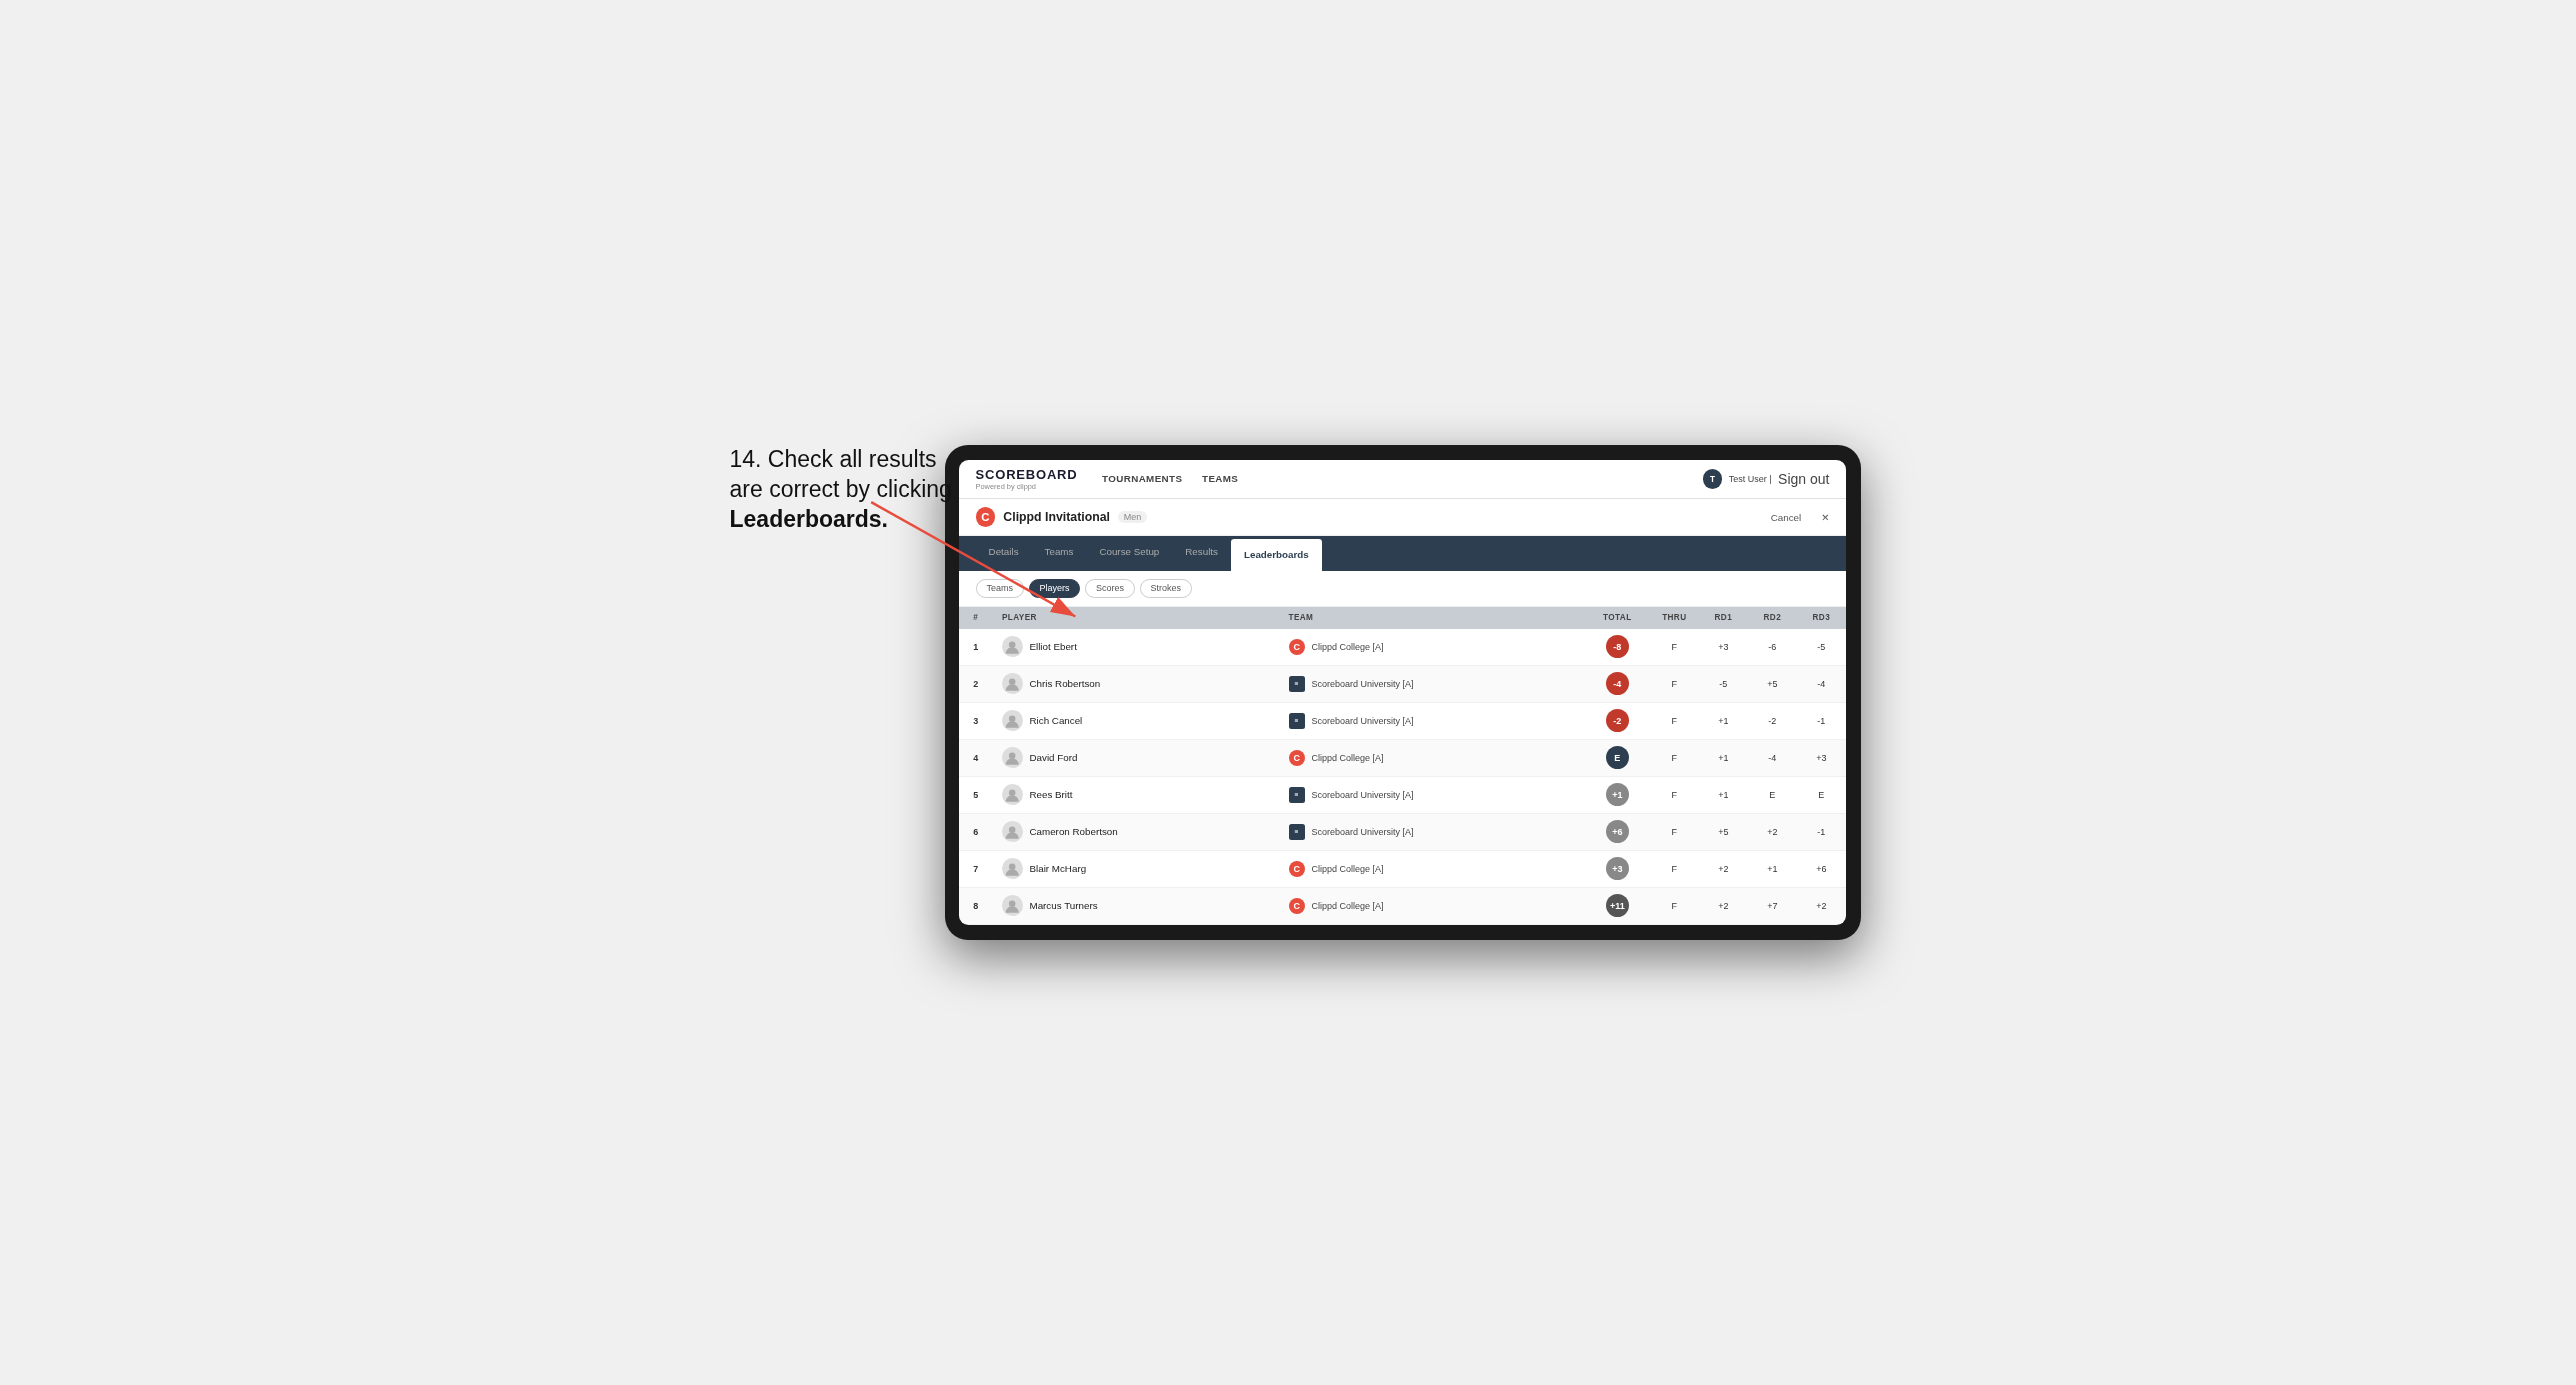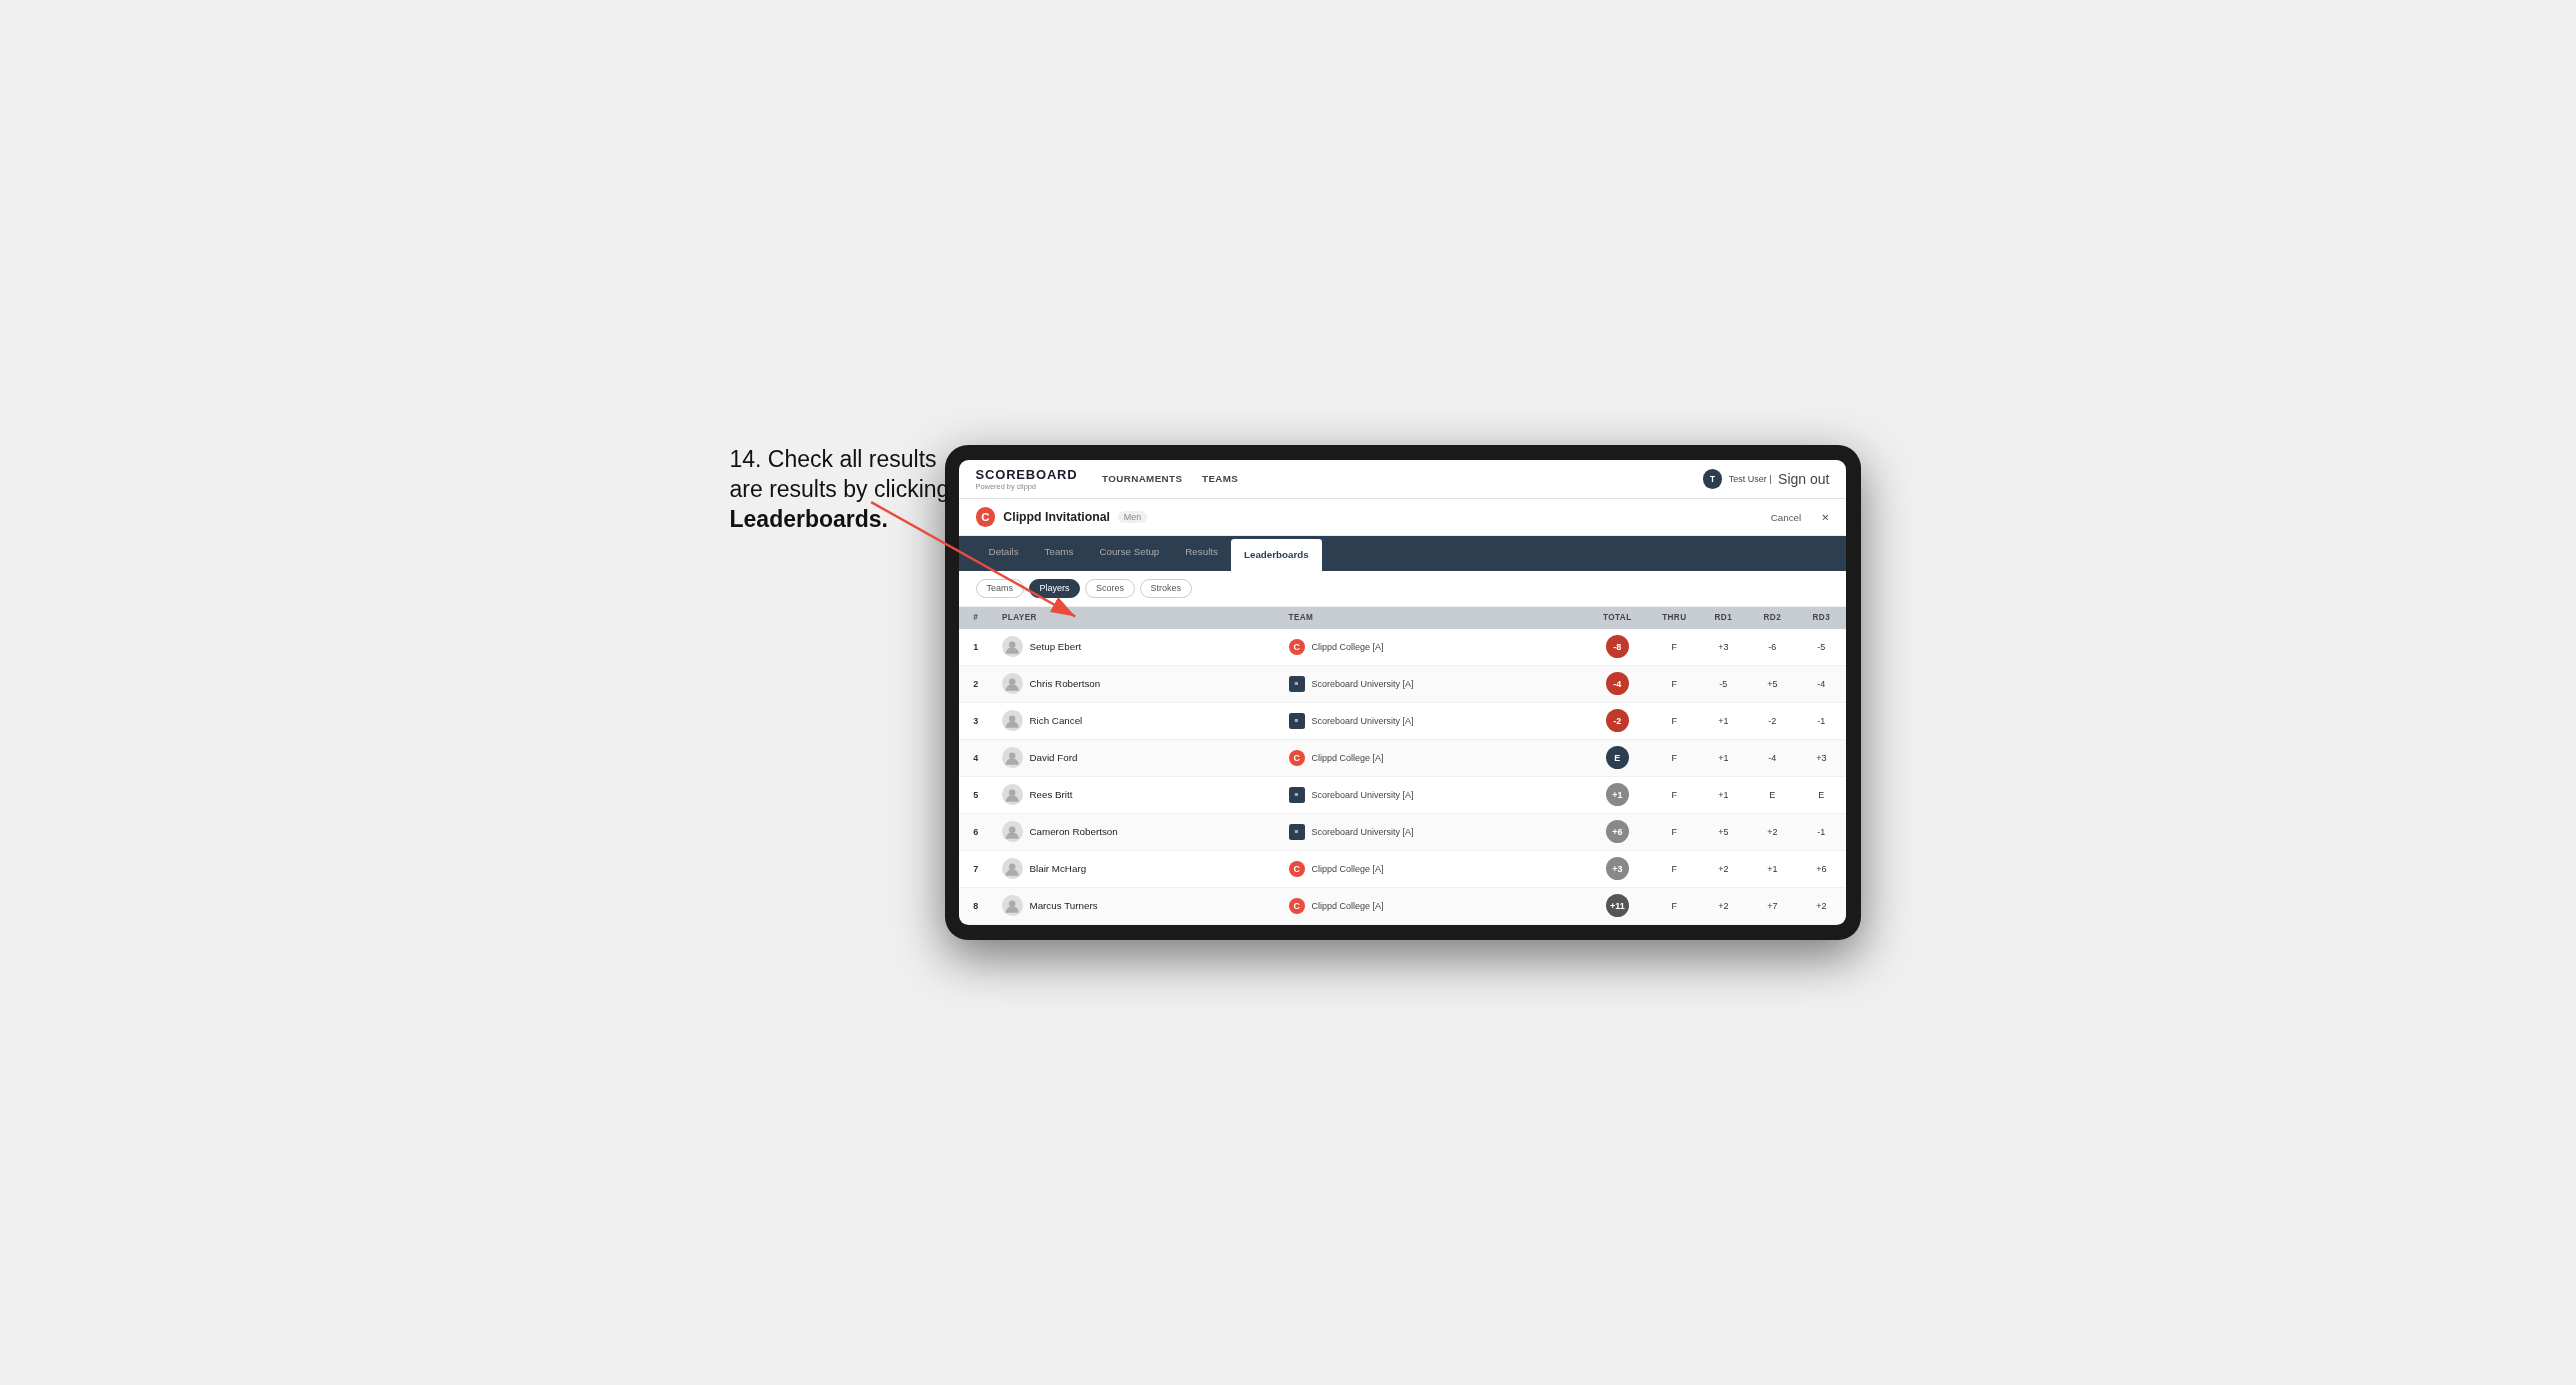--- a/index.html
+++ b/index.html
@@ -339,21 +339,21 @@
       pointer-events: none;
     }
   </style>
 </head>
 <body>
 
 <div class="page-wrapper">
 
   <div class="instruction-text">
     <span>14. Check all results</span><br>
-    <span>are results by clicking</span><br>
+    <span>are correct by clicking</span><br>
     <strong>Leaderboards.</strong>
   </div>
 
   <svg class="arrow-svg" width="245" height="147" viewBox="0 0 300 180">
     <defs>
       <marker id="arrowhead" markerWidth="10" markerHeight="7" refX="10" refY="3.5" orient="auto">
         <polygon points="0 0, 10 3.5, 0 7" fill="#e74c3c"></polygon>
       </marker>
     </defs>
     <line x1="10" y1="10" x2="260" y2="150" stroke="#e74c3c" stroke-width="3" marker-end="url(#arrowhead)"></line>
@@ -422,21 +422,21 @@
         <tr>
               <td class="rank-num center">1</td>
               <td>
                 <div class="player-cell">
                   <div class="player-avatar">
                     <svg viewBox="0 0 20 20" fill="#aaa">
                       <circle cx="10" cy="7" r="4"></circle>
                       <path d="M2 18c0-4.4 3.6-8 8-8s8 3.6 8 8"></path>
                     </svg>
                   </div>
-                  <span class="player-name">Setup Ebert</span>
+                  <span class="player-name">Elliot Ebert</span>
                 </div>
               </td>
               <td>
                 <div class="team-cell">
                   <div class="team-logo-c">C</div>
                   <span class="team-name">Clippd College [A]</span>
                 </div>
               </td>
               <td class="center">
                 <div class="score-badge score-red">-8</div>

